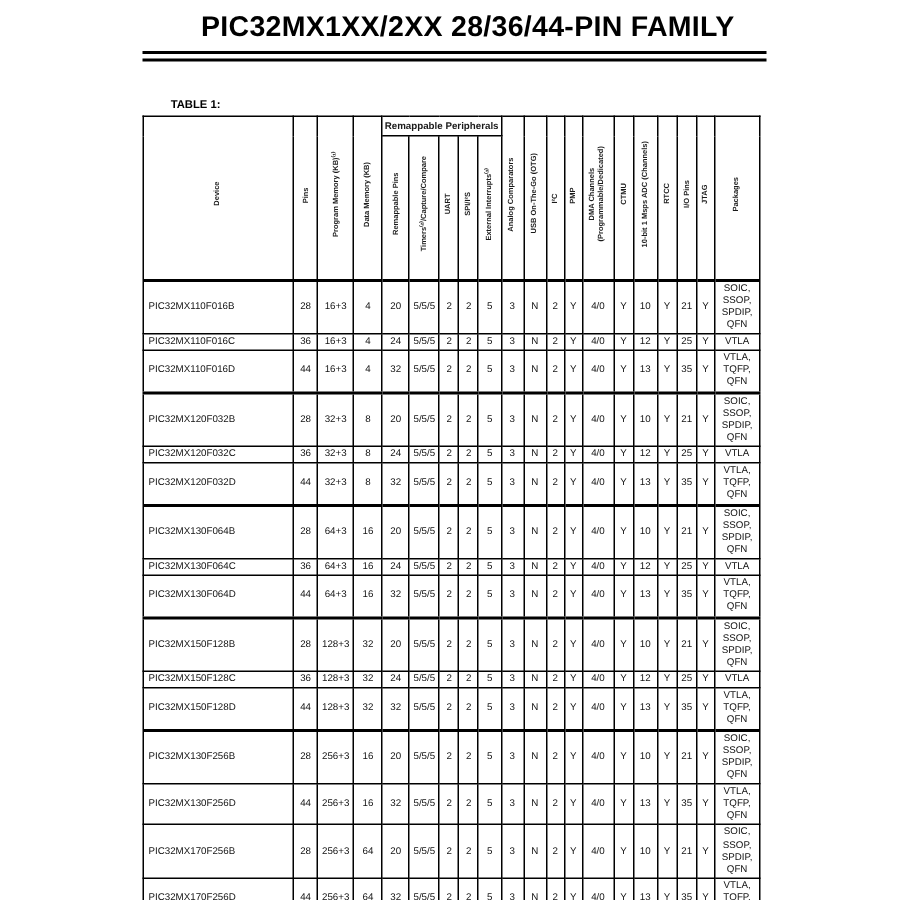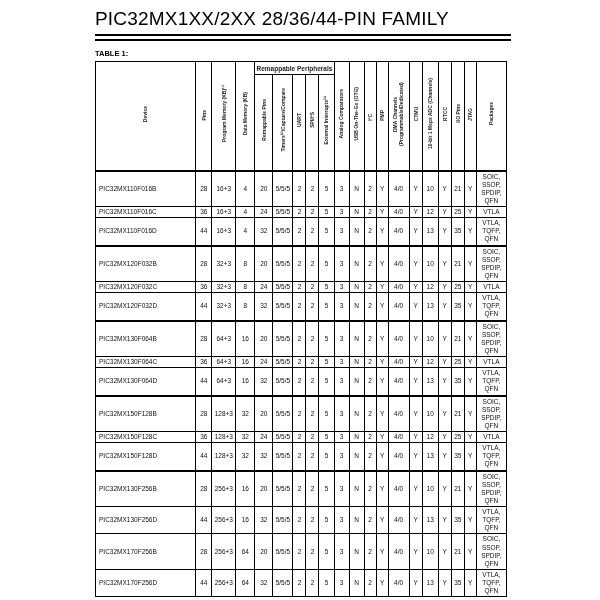--- a/index.html
+++ b/index.html
@@ -1,23 +1,23 @@
 <!DOCTYPE html>
 <html><head>
 <meta charset="utf-8">
 <style>
   * { margin:0; padding:0; box-sizing:border-box; }
   html,body { width:600px; height:600px; background:#ffffff; overflow:hidden;
               font-family:"Liberation Sans", sans-serif; color:#1a1a1a; }
   .page { position:absolute; left:95px; top:8px; width:416px; }
 
-  .doc-title { font-size:19px; font-weight:normal; color:#000; letter-spacing:.2px; white-space:nowrap; }
+  .doc-title { font-size:19px; font-weight:bold; color:#000; letter-spacing:.2px; white-space:nowrap;margin-left:39px; }
   .title-rule { margin-top:4px; height:7px; border-top:2.5px solid #000; border-bottom:2px solid #000; }
 
-  .table-caption { margin-top:8px; display:flex; font-size:7.5px; font-weight:bold; color:#000; }
+  .table-caption { margin-top:24px; display:flex; font-size:7.5px; font-weight:bold; color:#000;text-align:right; }
   .table-caption .cap-label { width:52px; flex:0 0 52px; }
 
   table { margin-top:3px; border-collapse:collapse; table-layout:fixed; width:412px; }
   th, td { border:1px solid #000; overflow:hidden; }
 
   thead th { font-weight:bold; background:#fff; }
   th.group-hdr { font-size:6.5px; height:13px; text-align:center; vertical-align:middle; }
   th.vert { vertical-align:middle; text-align:center; padding:2px 0; height:96px; }
   th.vert .rot { writing-mode:vertical-rl; transform:rotate(180deg); display:inline-block;
                  font-size:5px; line-height:1.25; max-height:92px; }

